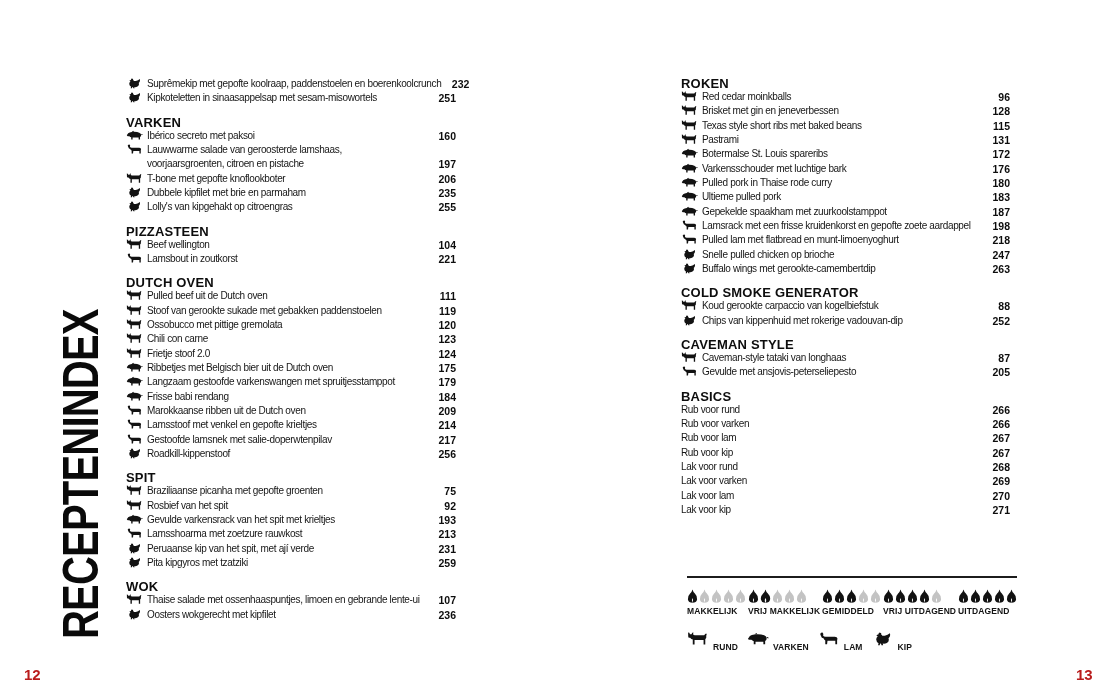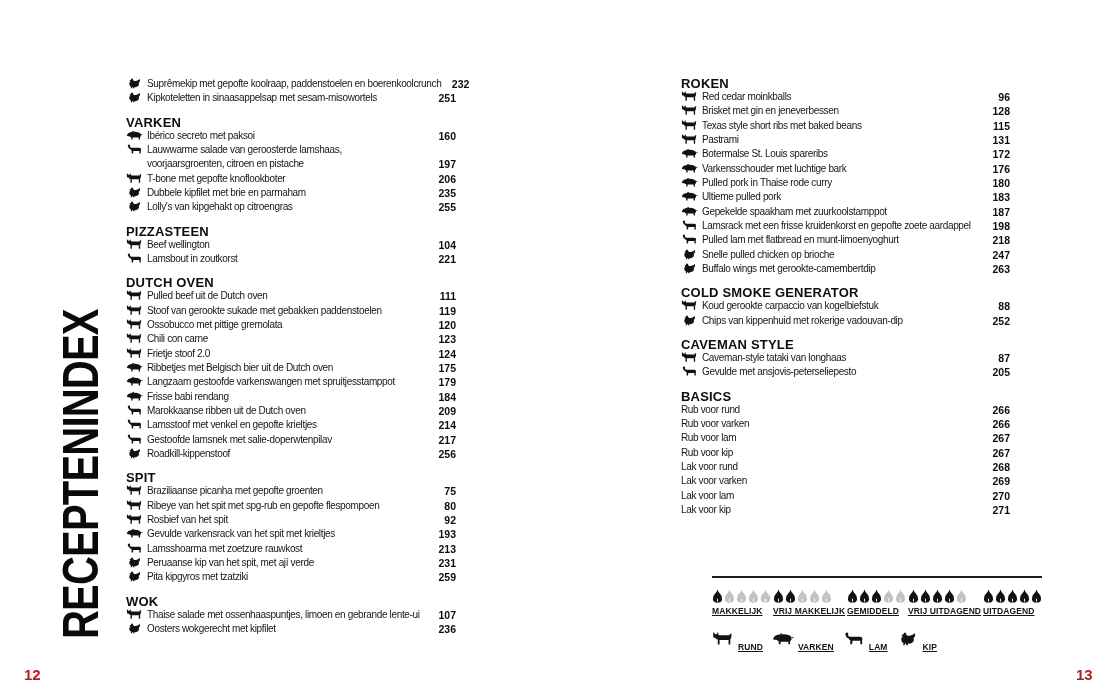--- a/index.html
+++ b/index.html
@@ -20,21 +20,21 @@
   .sec-header{
     font-size:13px;font-weight:700;line-height:15px;margin:8px 0 0 0;
     letter-spacing:0.2px;color:#0d0d0d;
   }
   #right-col .section:first-child .sec-header{margin-top:0;}
   .row{display:flex;align-items:flex-start;height:14.33px;font-size:10px;}
   .icon-cell{flex:0 0 21px;display:flex;align-items:center;}
   .ic-animal{width:17px;height:11px;fill:#121212;}
   .title{flex:1;white-space:nowrap;letter-spacing:-0.35px;color:#161616;}
   .page{font-weight:700;font-size:10.5px;text-align:right;min-width:28px;color:#0d0d0d;}
-  .legend{position:absolute;left:712px;top:576px;width:330px;text-decoration:underline;}
+  .legend{position:absolute;left:687px;top:576px;width:330px;}
   .legend-rule{border-top:2px solid #1c1c1c;height:0;}
   .diff-row{display:flex;justify-content:space-between;margin-top:11px;}
   .flames{display:flex;gap:1px;}
   .ic-flame{width:11px;height:14px;}
   .flame-on{fill:#121212;}
   .flame-off{fill:#c3c3c3;}
   .diff-label{font-size:8.5px;font-weight:700;margin-top:3px;letter-spacing:0.1px;}
   .animal-row{display:flex;align-items:center;margin-top:10px;}
   .animal-item{display:flex;align-items:center;margin-right:9px;}
   .animal-item .ic-animal{width:22px;height:14px;}
@@ -290,29 +290,20 @@
           </span>
           <span class="title">Braziliaanse picanha met gepofte groenten</span>
           <span class="page">75</span>
         </div>
         <div class="row">
           <span class="icon-cell">
             <svg class="ic-animal">
               <use href="#ic-rund"></use>
             </svg>
           </span>
-          <span class="title">Ribeye van het spit met spg-rub en gepofte flespompoen</span>
-          <span class="page">80</span>
-        </div>
-        <div class="row">
-          <span class="icon-cell">
-            <svg class="ic-animal">
-              <use href="#ic-rund"></use>
-            </svg>
-          </span>
           <span class="title">Rosbief van het spit</span>
           <span class="page">92</span>
         </div>
         <div class="row">
           <span class="icon-cell">
             <svg class="ic-animal">
               <use href="#ic-varken"></use>
             </svg>
           </span>
           <span class="title">Gevulde varkensrack van het spit met krieltjes</span>

